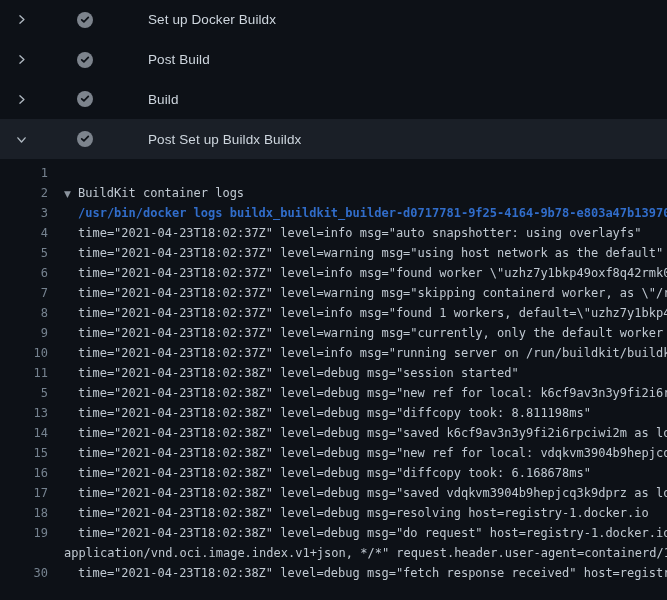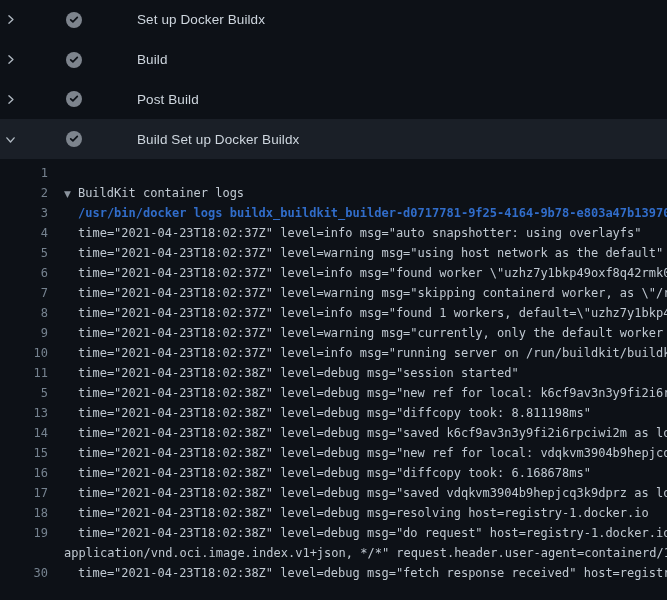--- a/index.html
+++ b/index.html
@@ -8,21 +8,21 @@
     overflow: hidden;
     background: #0d1117;
     font-family: "Liberation Sans", sans-serif;
   }
   
   .steps-list { width: 667px; }
   .step-row {
     height: 39.75px;
     display: flex;
     align-items: center;
-    padding-left: 1px;
+    padding-left: 12px;
     cursor: pointer;
     gap: 39px;
   }
   .step-row.expanded { background: #1a1f27; }
   .chev-box {
     width: 18px; height: 18px;
     display: flex; align-items: center; justify-content: center;
     flex: 0 0 18px;
   }
   .chev-box svg { display: block; }
@@ -105,51 +105,51 @@
       <svg width="13" height="13" viewBox="0 0 16 16">
         <path d="M6 3.5 L11 8 L6 12.5" fill="none" stroke="#afb8c1" stroke-width="1.7" stroke-linecap="round" stroke-linejoin="round"></path>
       </svg>
     </span>
     <span class="check-box">
       <svg width="16" height="16" viewBox="0 0 16 16">
         <circle cx="8" cy="8" r="8" fill="#7d848d"></circle>
         <path d="M11.3 5.4 L6.9 9.9 L4.7 7.8" fill="none" stroke="#0d1117" stroke-width="1.7" stroke-linecap="round" stroke-linejoin="round"></path>
       </svg>
     </span>
+    <span class="step-label">Post Build</span>
+  </div>
+
+  <div class="step-row">
+    <span class="chev-box">
+      <svg width="13" height="13" viewBox="0 0 16 16">
+        <path d="M6 3.5 L11 8 L6 12.5" fill="none" stroke="#afb8c1" stroke-width="1.7" stroke-linecap="round" stroke-linejoin="round"></path>
+      </svg>
+    </span>
+    <span class="check-box">
+      <svg width="16" height="16" viewBox="0 0 16 16">
+        <circle cx="8" cy="8" r="8" fill="#7d848d"></circle>
+        <path d="M11.3 5.4 L6.9 9.9 L4.7 7.8" fill="none" stroke="#0d1117" stroke-width="1.7" stroke-linecap="round" stroke-linejoin="round"></path>
+      </svg>
+    </span>
     <span class="step-label">Build</span>
   </div>
 
-  <div class="step-row">
-    <span class="chev-box">
-      <svg width="13" height="13" viewBox="0 0 16 16">
-        <path d="M6 3.5 L11 8 L6 12.5" fill="none" stroke="#afb8c1" stroke-width="1.7" stroke-linecap="round" stroke-linejoin="round"></path>
-      </svg>
-    </span>
-    <span class="check-box">
-      <svg width="16" height="16" viewBox="0 0 16 16">
-        <circle cx="8" cy="8" r="8" fill="#7d848d"></circle>
-        <path d="M11.3 5.4 L6.9 9.9 L4.7 7.8" fill="none" stroke="#0d1117" stroke-width="1.7" stroke-linecap="round" stroke-linejoin="round"></path>
-      </svg>
-    </span>
-    <span class="step-label">Post Build</span>
-  </div>
-
   <div class="step-row expanded">
     <span class="chev-box">
       <svg width="13" height="13" viewBox="0 0 16 16">
         <path d="M6 3.5 L11 8 L6 12.5" fill="none" stroke="#afb8c1" stroke-width="1.7" stroke-linecap="round" stroke-linejoin="round"></path>
       </svg>
     </span>
     <span class="check-box">
       <svg width="16" height="16" viewBox="0 0 16 16">
         <circle cx="8" cy="8" r="8" fill="#7d848d"></circle>
         <path d="M11.3 5.4 L6.9 9.9 L4.7 7.8" fill="none" stroke="#0d1117" stroke-width="1.7" stroke-linecap="round" stroke-linejoin="round"></path>
       </svg>
     </span>
-    <span class="step-label">Build Set up Docker Buildx</span>
+    <span class="step-label">Post Set up Buildx Buildx</span>
   </div>
 </div>
 <div class="log-area">
   <div class="log-row row-plain">
     <span class="log-num">1</span>
   </div>
 
   <div class="log-row row-group">
     <span class="log-num">2</span>
     <span class="log-content"><span class="group-marker">▼</span>BuildKit container logs</span>

